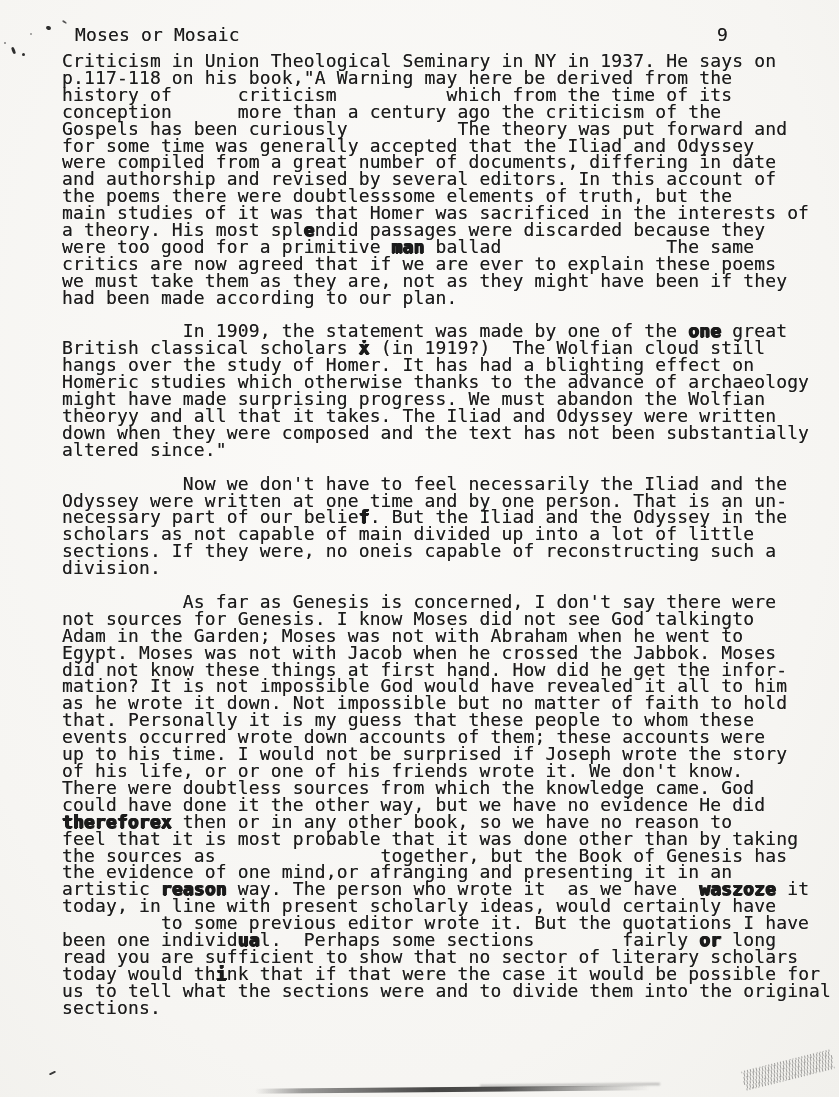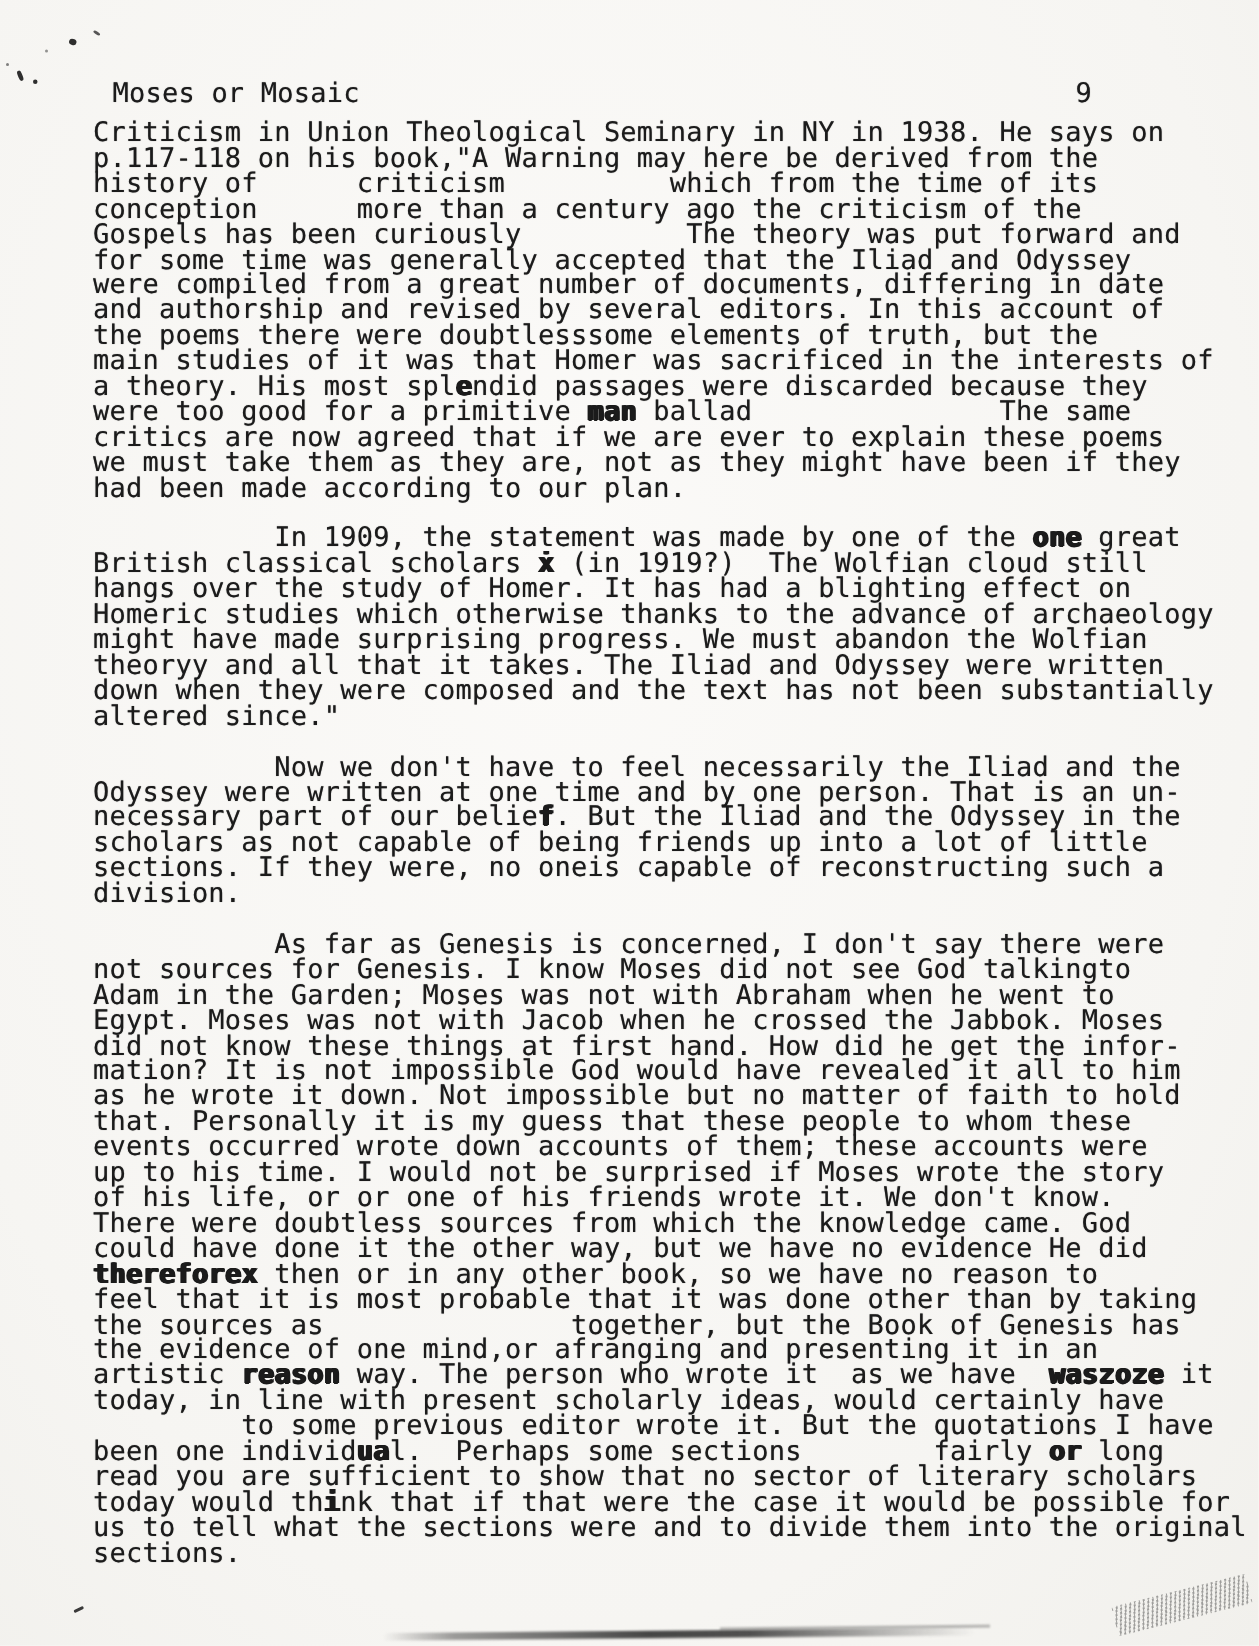--- a/index.html
+++ b/index.html
@@ -8,21 +8,21 @@
     background: #f7f6f3;
     font-family: "DejaVu Sans Mono", "Liberation Mono", monospace;
   }
   .page {
     position: relative; width: 839px; height: 1097px;
     background: radial-gradient(ellipse at 45% 35%, #fbfaf8 0%, #f6f5f2 70%, #f1f0ec 100%);
     color: #1b1b1b;
   }
   .header {
     display: flex; justify-content: space-between;
-    padding: 54px 111px 0 75px;
+    padding: 26px 111px 0 75px;
     font-size: 18px; line-height: 18px; letter-spacing: 0.15px;
     text-shadow: 0 0 0.6px rgba(10,10,10,0.55);
     text-align: right;
   }
   .doc {
     margin: 9px 0 0 62px;
     font-size: 18px; line-height: 16.9px; letter-spacing: 0.15px;
     text-shadow: 0 0 0.6px rgba(10,10,10,0.55);
   }
   .line { white-space: pre; }
@@ -72,21 +72,21 @@
   <span class="speck sp5"></span>
   <span class="speck sp6"></span>
 
   <div class="header">
     <span>Moses or Mosaic</span>
     <span>9</span>
   </div>
 
   <div class="doc">
       <div class="para">
-        <div class="line">Criticism in Union Theological Seminary in NY in 1938. He says on</div>
+        <div class="line">Criticism in Union Theological Seminary in NY in 1937. He says on</div>
         <div class="line">p.117-118 on his book,"A Warning may here be derived from the</div>
         <div class="line">history of      criticism          which from the time of its</div>
         <div class="line">conception      more than a century ago the criticism of the</div>
         <div class="line">Gospels has been curiously          The theory was put forward and</div>
         <div class="line">for some time was generally accepted that the Iliad and Odyssey</div>
         <div class="line">were compiled from a great number of documents, differing in date</div>
         <div class="line">and authorship and revised by several editors. In this account of</div>
         <div class="line">the poems there were doubtlesssome elements of truth, but the</div>
         <div class="line">main studies of it was that Homer was sacrificed in the interests of</div>
         <div class="line">a theory. His most spl<span class="xout">e</span>ndid passages were discarded because they</div>
@@ -102,35 +102,35 @@
         <div class="line">Homeric studies which otherwise thanks to the advance of archaeology</div>
         <div class="line">might have made surprising progress. We must abandon the Wolfian</div>
         <div class="line">theoryy and all that it takes. The Iliad and Odyssey were written</div>
         <div class="line">down when they were composed and the text has not been substantially</div>
         <div class="line">altered since."</div>
       </div>
       <div class="para">
         <div class="line">           Now we don't have to feel necessarily the Iliad and the</div>
         <div class="line">Odyssey were written at one time and by one person. That is an un-</div>
         <div class="line">necessary part of our belie<span class="xout">f</span>. But the Iliad and the Odyssey in the</div>
-        <div class="line">scholars as not capable of being friends up into a lot of little</div>
+        <div class="line">scholars as not capable of main divided up into a lot of little</div>
         <div class="line">sections. If they were, no oneis capable of reconstructing such a</div>
         <div class="line">division.</div>
       </div>
       <div class="para">
         <div class="line">           As far as Genesis is concerned, I don't say there were</div>
         <div class="line">not sources for Genesis. I know Moses did not see God talkingto</div>
         <div class="line">Adam in the Garden; Moses was not with Abraham when he went to</div>
         <div class="line">Egypt. Moses was not with Jacob when he crossed the Jabbok. Moses</div>
         <div class="line">did not know these things at first hand. How did he get the infor-</div>
         <div class="line">mation? It is not impossible God would have revealed it all to him</div>
         <div class="line">as he wrote it down. Not impossible but no matter of faith to hold</div>
         <div class="line">that. Personally it is my guess that these people to whom these</div>
         <div class="line">events occurred wrote down accounts of them; these accounts were</div>
-        <div class="line">up to his time. I would not be surprised if Moses wrote the story</div>
+        <div class="line">up to his time. I would not be surprised if Joseph wrote the story</div>
         <div class="line">of his life, or or one of his friends wrote it. We don't know.</div>
         <div class="line">There were doubtless sources from which the knowledge came. God</div>
         <div class="line">could have done it the other way, but we have no evidence He did</div>
         <div class="line"><span class="xout">thereforex</span> then or in any other book, so we have no reason to</div>
         <div class="line">feel that it is most probable that it was done other than by taking</div>
         <div class="line">the sources as               together, but the Book of Genesis has</div>
         <div class="line">the evidence of one mind,or afranging and presenting it in an</div>
         <div class="line">artistic <span class="xout">reason</span> way. The person who wrote it  as we have  <span class="xout">waszoze</span> it</div>
         <div class="line">today, in line with present scholarly ideas, would certainly have</div>
         <div class="line">         to some previous editor wrote it. But the quotations I have</div>

